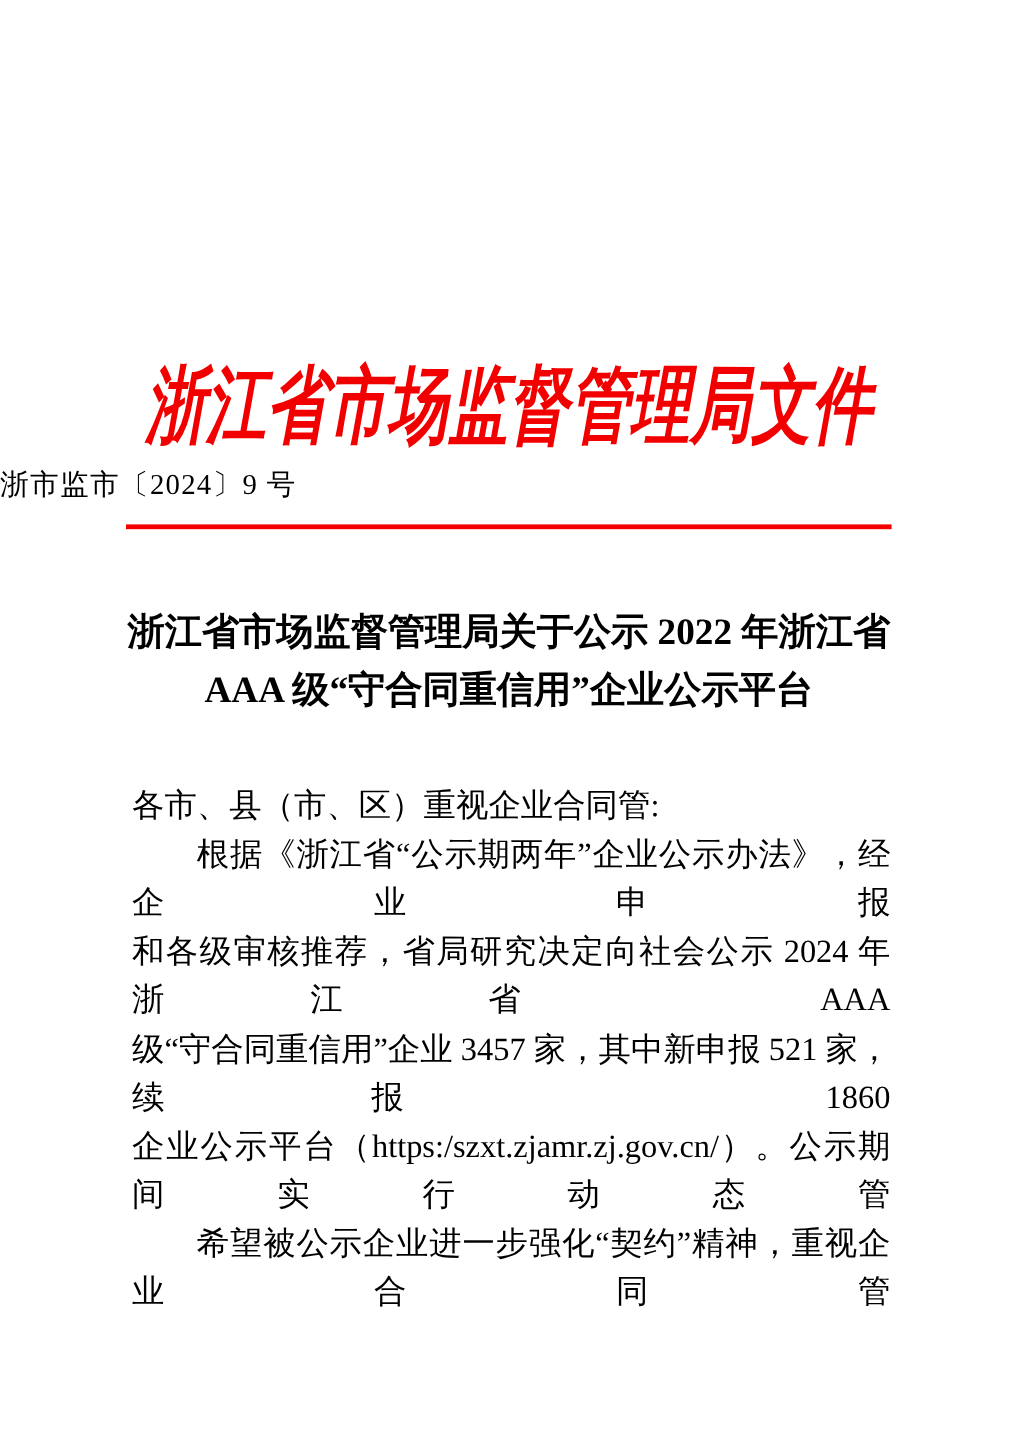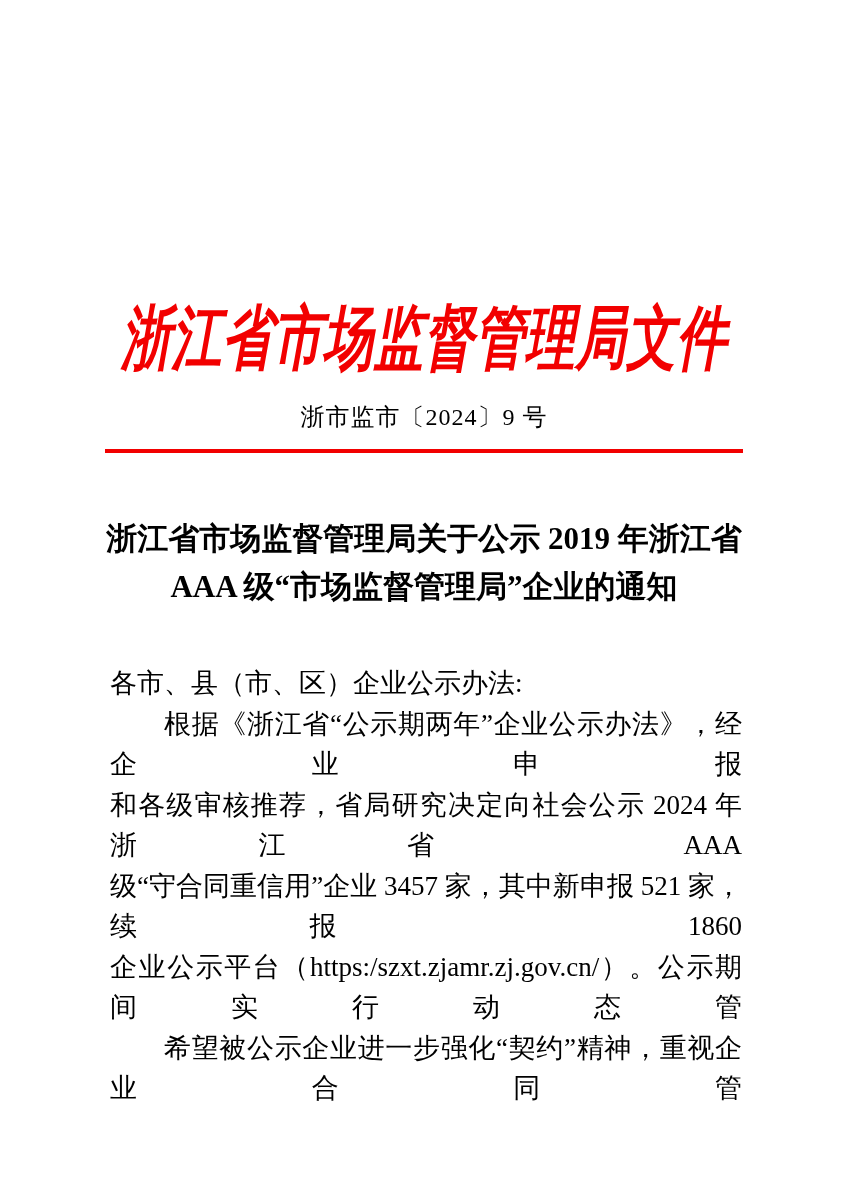--- a/index.html
+++ b/index.html
@@ -26,22 +26,22 @@
     display: inline-block;
     font-size: 50px;
     font-weight: bold;
     color: var(--red);
     letter-spacing: 0.5px;
     line-height: 1;
     transform: scaleY(1.40);
     transform-origin: center;
   }
   .doc-number {
-    margin-top: 40px;
-    text-align: center;
+    margin-top: 28px;
+    text-align: left;
     font-size: 24px;
     line-height: 28px;
     letter-spacing: 1px;
   }
   .red-rule {
     margin: 18px 105px 0 105px;
     height: 4px;
     background: var(--red);
   }
   .doc-title {
@@ -76,26 +76,26 @@
 
   <div class="masthead">
     <span class="masthead-inner">浙江省市场监督管理局文件</span>
   </div>
 
   <div class="doc-number">浙市监市〔2024〕9 号</div>
 
   <div class="red-rule"></div>
 
   <div class="doc-title">
-    <div>浙江省市场监督管理局关于公示 2019 年浙江省</div>
-    <div>AAA 级“市场监督管理局”企业的通知</div>
+    <div>浙江省市场监督管理局关于公示 2022 年浙江省</div>
+    <div>AAA 级“守合同重信用”企业公示平台</div>
   </div>
 
   <div class="body-text">
-    <p class="line">各市、县（市、区）企业公示办法:</p>
+    <p class="line">各市、县（市、区）重视企业合同管:</p>
     <p class="line jl ind">根据《浙江省“公示期两年”企业公示办法》，经企业申报</p>
     <p class="line jl">和各级审核推荐，省局研究决定向社会公示 2024 年浙江省 AAA</p>
     <p class="line jl">级“守合同重信用”企业 3457 家，其中新申报 521 家，续报 1860</p>
     <p class="line jl">企业公示平台（https:/szxt.zjamr.zj.gov.cn/）。公示期间实行动态管</p>
     <p class="line jl ind">希望被公示企业进一步强化“契约”精神，重视企业合同管</p>
 
   </div>
 
 </div>
 

